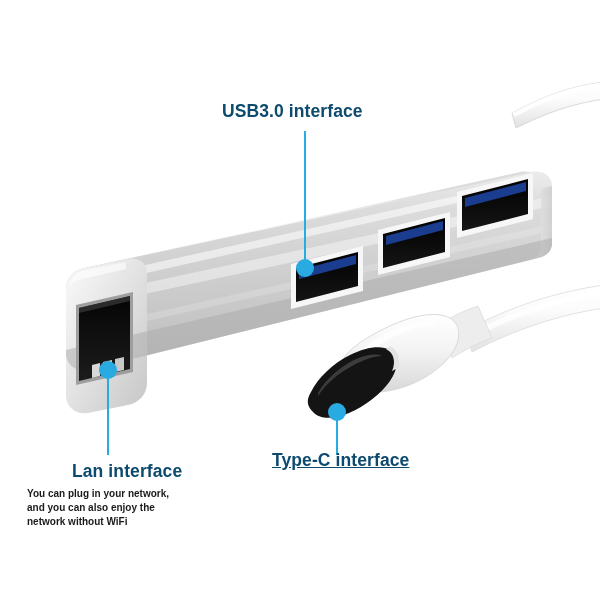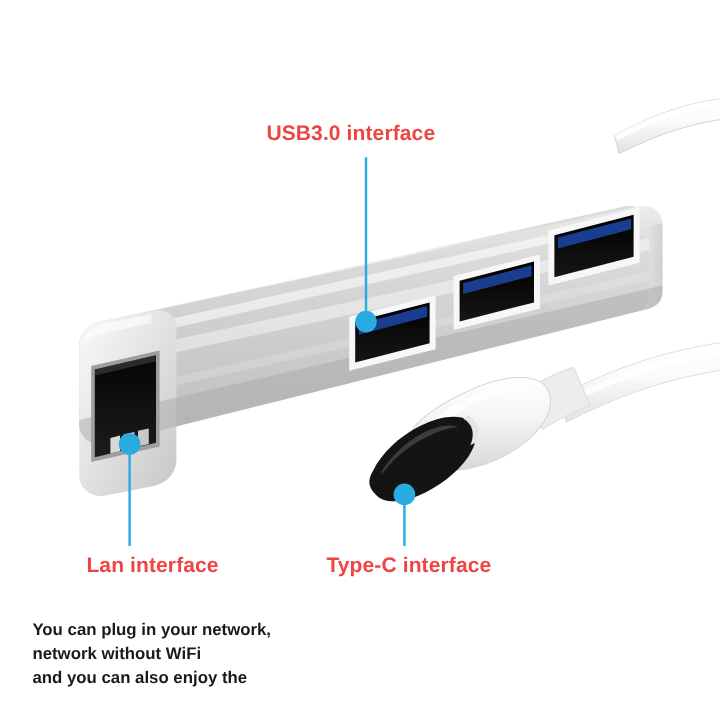--- a/index.html
+++ b/index.html
@@ -20,47 +20,47 @@
     top: 0;
     left: 0;
     width: 600px;
     height: 600px;
   }
   .callout-label {
     position: absolute;
     font-family: "Liberation Sans", sans-serif;
     font-weight: 700;
     font-size: 17.5px;
-    color: #ef4444;
+    color: #0c4a6e;
     white-space: nowrap;
     letter-spacing: 0.1px;
   }
   #label-usb {
     left: 222px;
     top: 101px;
   }
   #label-lan {
     left: 72px;
     top: 461px;
   }
   #label-typec {
     left: 272px;
-    top: 461px;
+    top: 450px;
+    text-decoration: underline;
   }
   #lan-description {
     position: absolute;
     left: 27px;
     top: 487px;
     width: 240px;
     font-family: "Liberation Sans", sans-serif;
-    font-size: 14px;
+    font-size: 10px;
     font-weight: 600;
     color: #1a1a1a;
     line-height: 1.42;
-    margin-top: 28px;
   }
   #lan-description span {
     display: block;
   }
 </style>
 </head>
 <body>
 
 <svg id="product-figure" viewBox="0 0 600 600" aria-hidden="true">
   <defs>
@@ -202,15 +202,15 @@
 </svg>
 
 <div class="callout-label" id="label-usb">USB3.0 interface</div>
 
 <div class="callout-label" id="label-lan">Lan interface</div>
 
 <div class="callout-label" id="label-typec">Type-C interface</div>
 
 <div id="lan-description">
   <span>You can plug in your network,</span>
+  <span>and you can also enjoy the</span>
   <span>network without WiFi</span>
-  <span>and you can also enjoy the</span>
 </div>
 
 </body></html>

